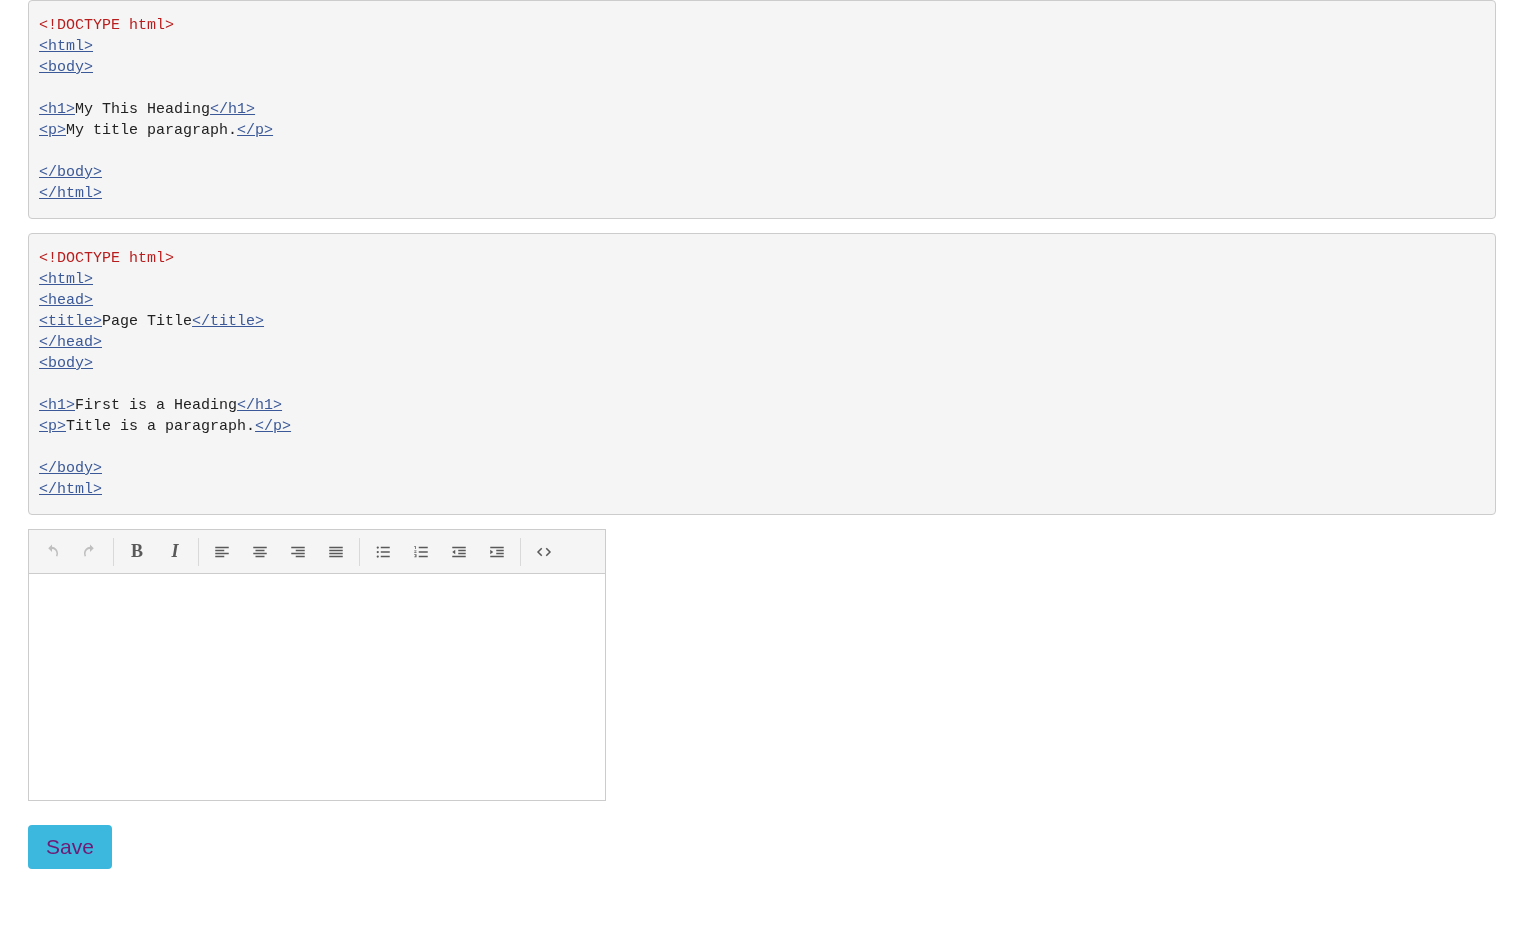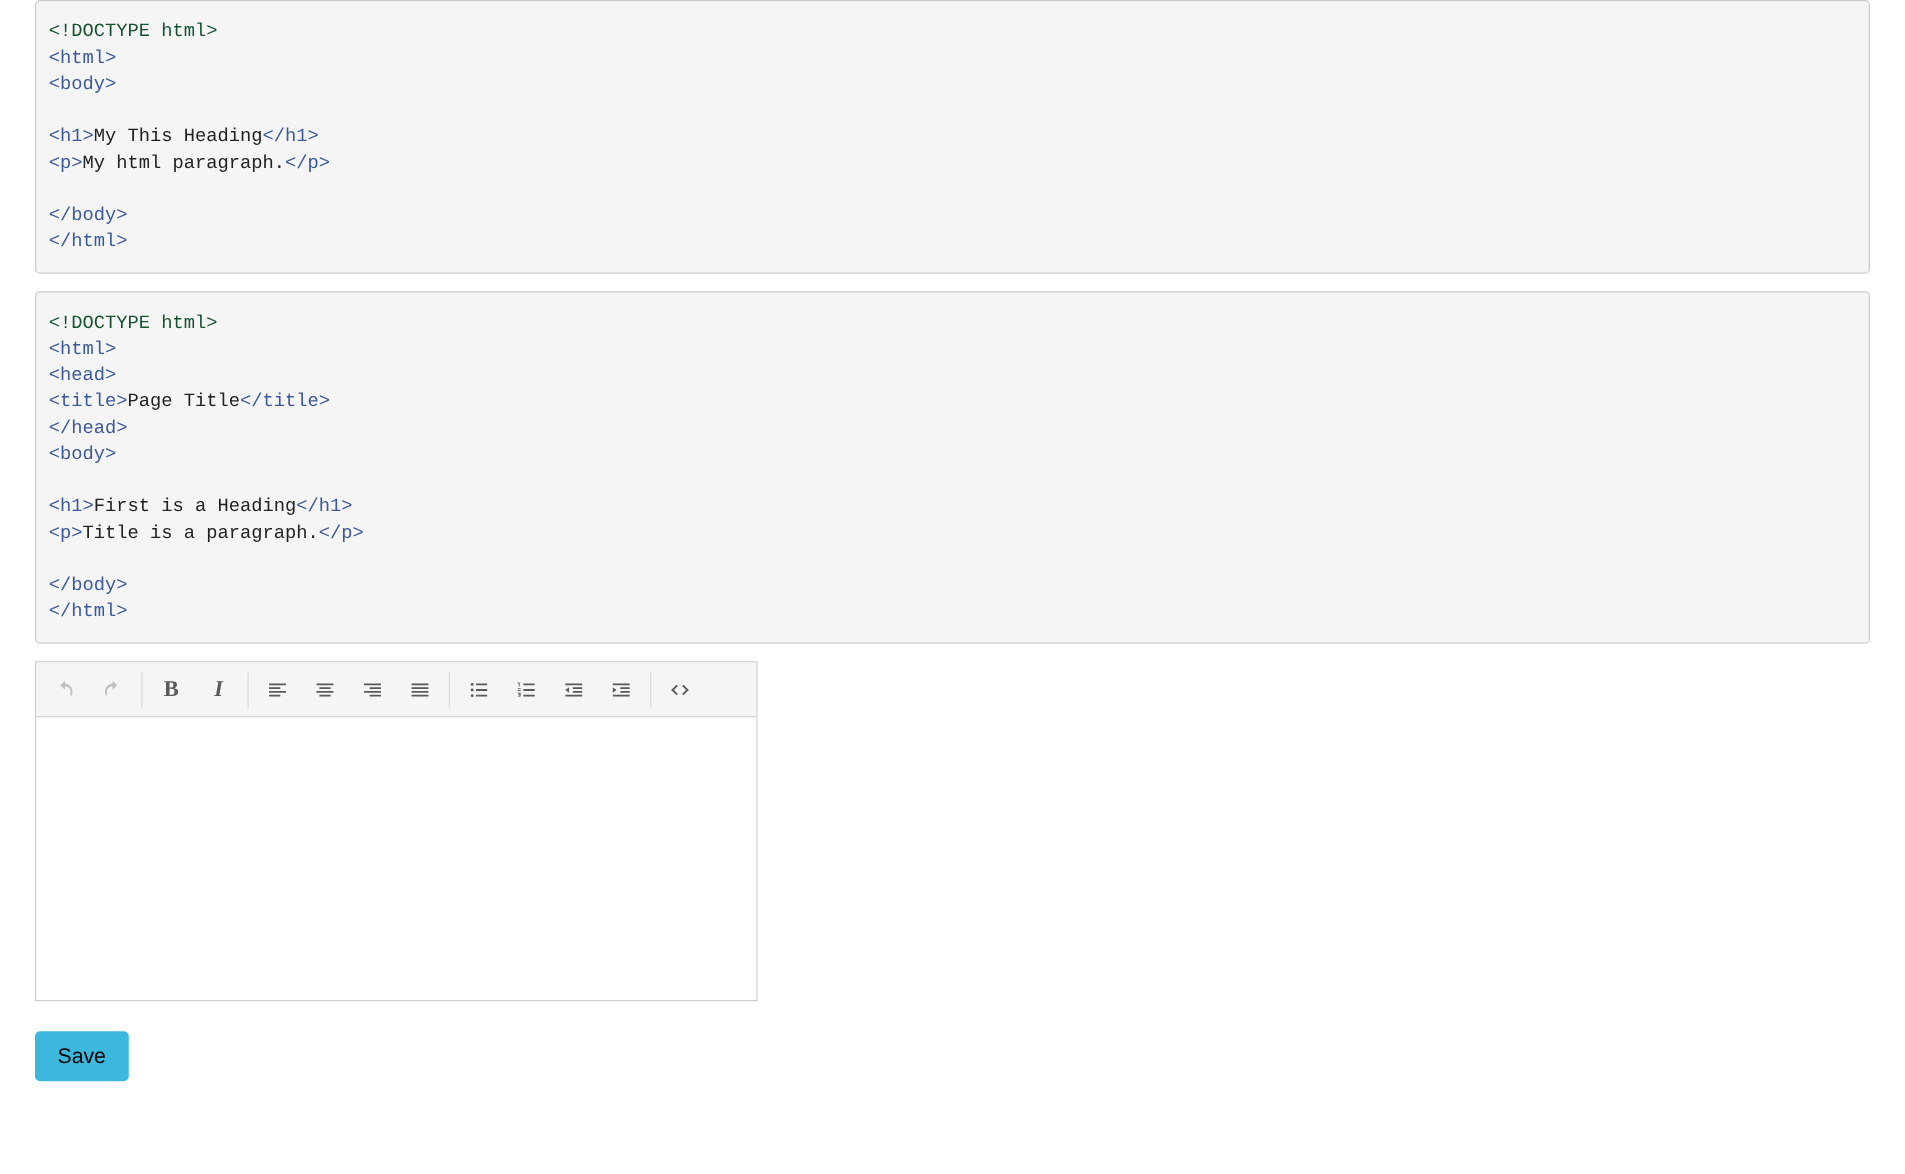--- a/index.html
+++ b/index.html
@@ -19,22 +19,22 @@
     border: 1px solid #ccc;
     border-radius: 4px;
     padding: 14px 10px;
     margin: 0 0 14px 0;
     font-family: Consolas, Monaco, "Courier New", monospace;
     font-size: 15px;
     line-height: 1.4;
     white-space: pre-wrap;
     color: #333;
   }
-  .tag { color: #3b5998; }
-  .doctype { color: #14532d; text-align: center; }
+  .tag { color: #3b5998; text-decoration: underline; }
+  .doctype { color: #b91c1c; text-align: center; }
   .txt { color: #222; }
 
   .editor {
     width: 578px;
     border: 1px solid #ccc;
     margin-top: 10px;
   }
   .toolbar {
     display: flex;
     align-items: center;
@@ -60,40 +60,40 @@
     margin: 0 4px;
   }
   .editor-area {
     height: 226px;
     background: #fff;
   }
   .save-btn {
     display: inline-block;
     margin-top: 24px;
     background: #3cb7dd;
-    color: #000000;
+    color: #701a75;
     border: none;
     border-radius: 4px;
     padding: 10px 18px;
-    font-size: 17px;
+    font-size: 21px;
     cursor: pointer;
   }
   svg { display: block; }
 </style>
 </head>
 <body>
 
 <div class="container">
 
   <div id="cb1" class="code-block"><span class="doctype">&lt;!DOCTYPE html&gt;</span>
 <span class="tag">&lt;html&gt;</span>
 <span class="tag">&lt;body&gt;</span>
 
 <span class="tag">&lt;h1&gt;</span><span class="txt">My This Heading</span><span class="tag">&lt;/h1&gt;</span>
-<span class="tag">&lt;p&gt;</span><span class="txt">My html paragraph.</span><span class="tag">&lt;/p&gt;</span>
+<span class="tag">&lt;p&gt;</span><span class="txt">My title paragraph.</span><span class="tag">&lt;/p&gt;</span>
 
 <span class="tag">&lt;/body&gt;</span>
 <span class="tag">&lt;/html&gt;</span></div>
 
   <div id="cb2" class="code-block"><span class="doctype">&lt;!DOCTYPE html&gt;</span>
 <span class="tag">&lt;html&gt;</span>
 <span class="tag">&lt;head&gt;</span>
 <span class="tag">&lt;title&gt;</span><span class="txt">Page Title</span><span class="tag">&lt;/title&gt;</span>
 <span class="tag">&lt;/head&gt;</span>
 <span class="tag">&lt;body&gt;</span>

